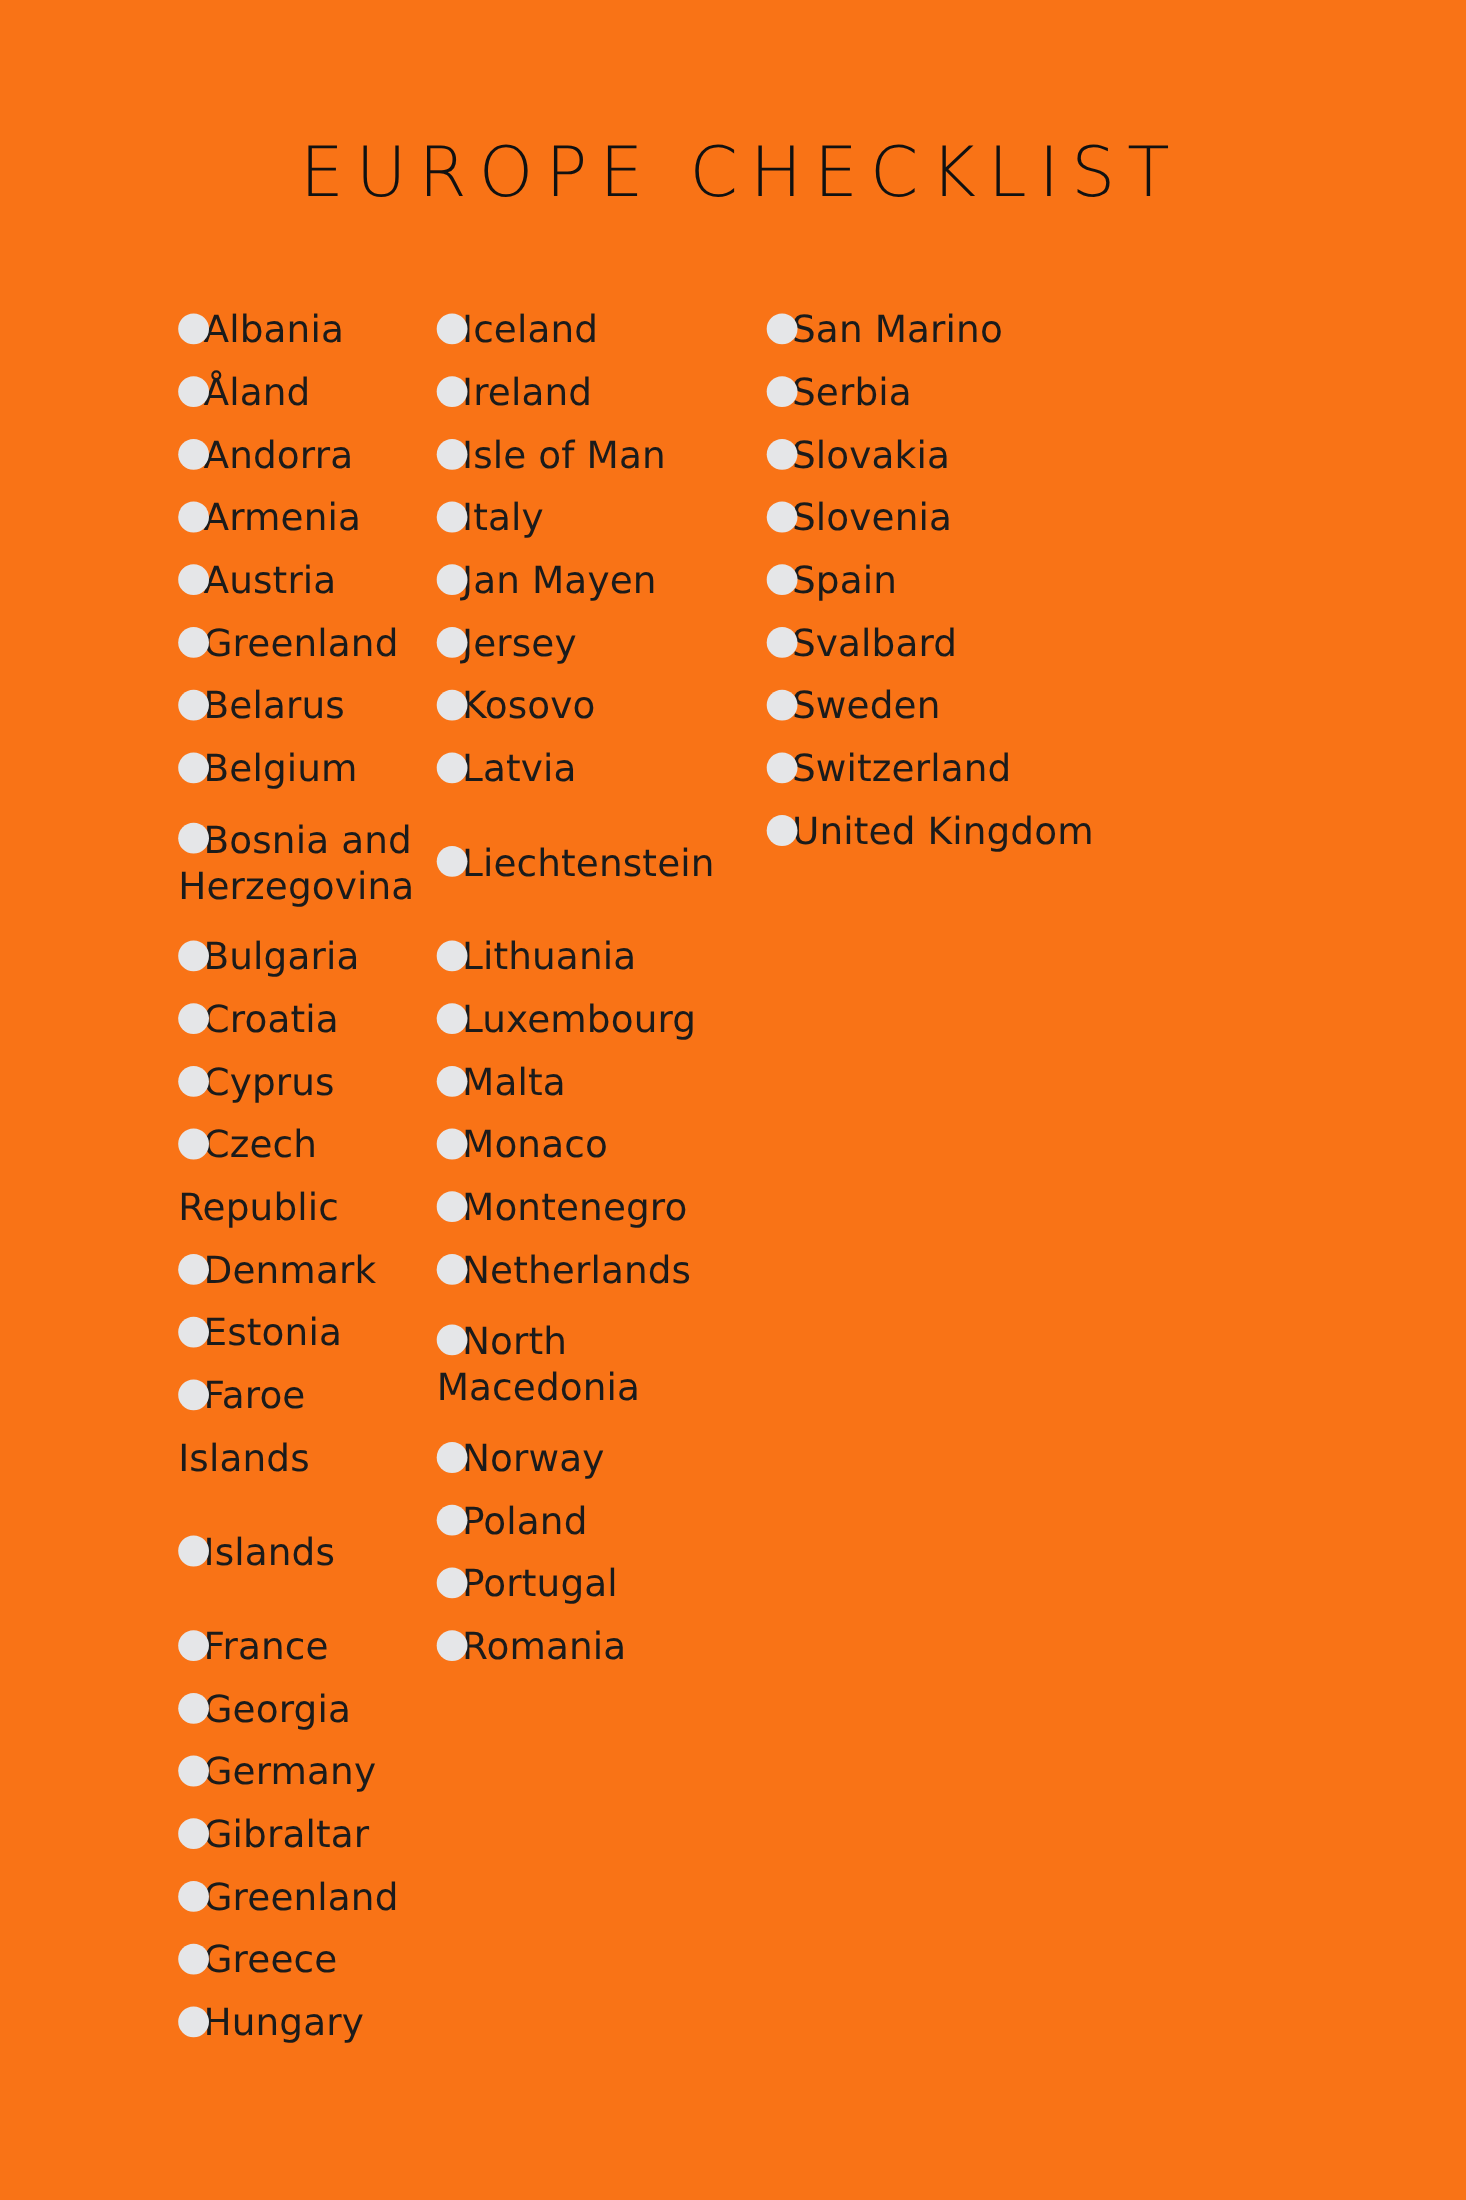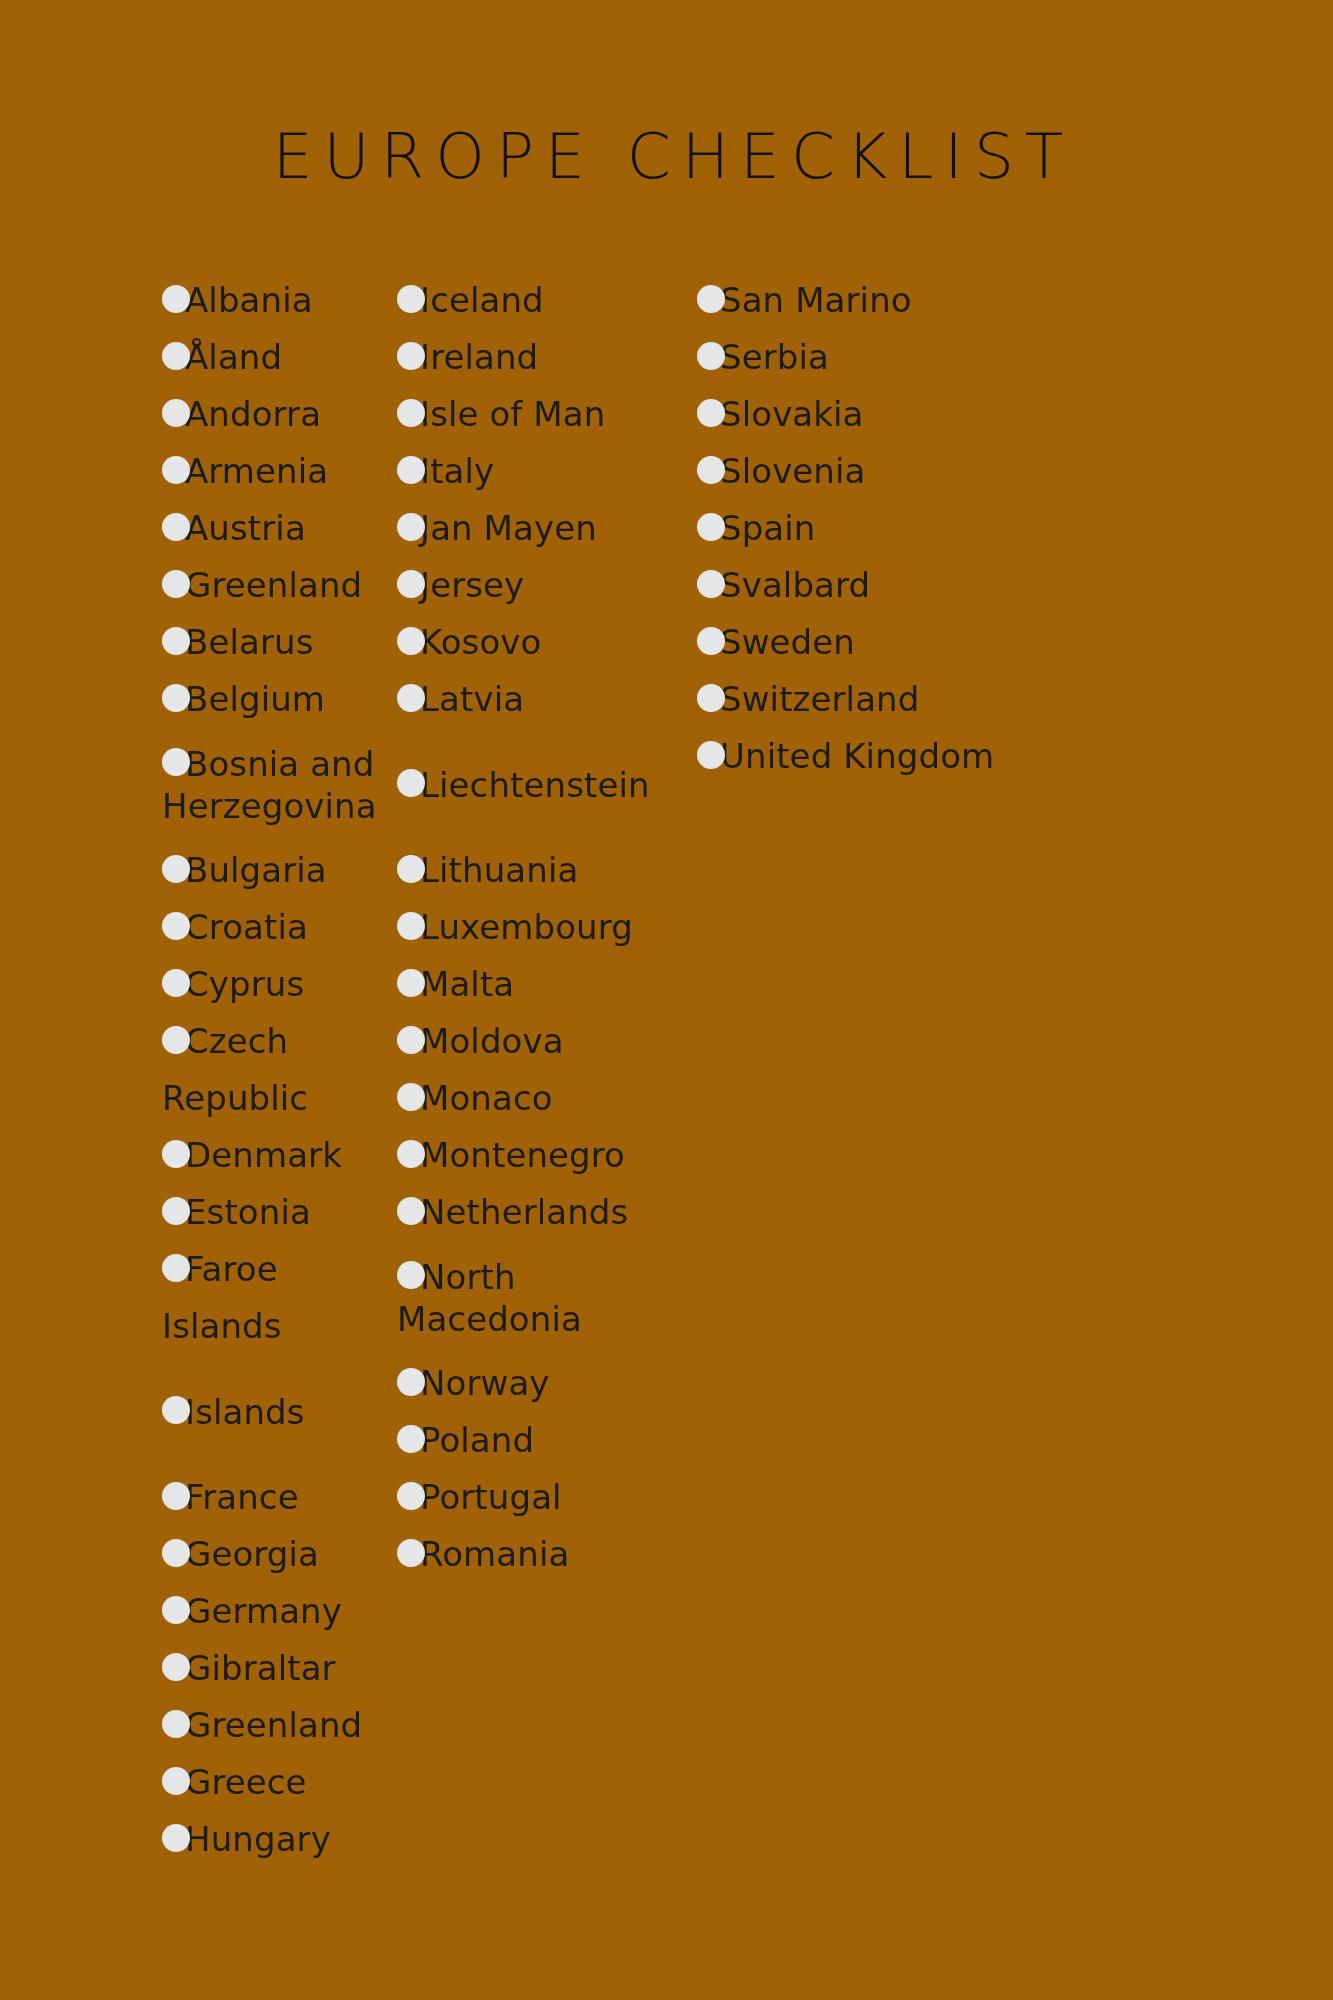--- a/index.html
+++ b/index.html
@@ -13,21 +13,21 @@
     font-family: "DejaVu Sans", sans-serif;
     color: #1b1b1b;
     -webkit-font-smoothing: antialiased;
   }
 
   .page {
     position: relative;
     width: 1333px;
     height: 2000px;
     box-sizing: border-box;
-    background: #a16207;
+    background: #f97316;
     overflow: hidden;
   }
 
   .title {
     text-align: center;
     font-size: 63px;
     font-weight: 300;
     letter-spacing: 11px;
     color: #111111;
     margin: 0;
@@ -145,21 +145,20 @@
         <div class="check-item"><span class="row-inner"><span class="bullet" style="background: rgb(229, 230, 232);"></span><span class="item-label">Jan Mayen</span></span></div>
         <div class="check-item"><span class="row-inner"><span class="bullet" style="background: rgb(229, 230, 232);"></span><span class="item-label">Jersey</span></span></div>
         <div class="check-item"><span class="row-inner"><span class="bullet" style="background: rgb(229, 230, 232);"></span><span class="item-label">Kosovo</span></span></div>
         <div class="check-item"><span class="row-inner"><span class="bullet" style="background: rgb(229, 230, 232);"></span><span class="item-label">Latvia</span></span></div>
         <div class="check-item tall">
           <span class="row-inner"><span class="bullet" style="background: rgb(229, 230, 232);"></span><span class="item-label">Liechtenstein</span></span>
         </div>
         <div class="check-item"><span class="row-inner"><span class="bullet" style="background: rgb(229, 230, 232);"></span><span class="item-label">Lithuania</span></span></div>
         <div class="check-item"><span class="row-inner"><span class="bullet" style="background: rgb(229, 230, 232);"></span><span class="item-label">Luxembourg</span></span></div>
         <div class="check-item"><span class="row-inner"><span class="bullet" style="background: rgb(229, 230, 232);"></span><span class="item-label">Malta</span></span></div>
-        <div class="check-item"><span class="row-inner"><span class="bullet" style="background: rgb(229, 230, 232);"></span><span class="item-label">Moldova</span></span></div>
         <div class="check-item"><span class="row-inner"><span class="bullet" style="background: rgb(229, 230, 232);"></span><span class="item-label">Monaco</span></span></div>
         <div class="check-item"><span class="row-inner"><span class="bullet" style="background: rgb(229, 230, 232);"></span><span class="item-label">Montenegro</span></span></div>
         <div class="check-item"><span class="row-inner"><span class="bullet" style="background: rgb(229, 230, 232);"></span><span class="item-label">Netherlands</span></span></div>
         <div class="check-item tall">
           <span class="row-inner"><span class="bullet" style="background: rgb(229, 230, 232);"></span><span class="item-label">North Macedonia</span></span>
         </div>
         <div class="check-item"><span class="row-inner"><span class="bullet" style="background: rgb(229, 230, 232);"></span><span class="item-label">Norway</span></span></div>
         <div class="check-item"><span class="row-inner"><span class="bullet" style="background: rgb(229, 230, 232);"></span><span class="item-label">Poland</span></span></div>
         <div class="check-item"><span class="row-inner"><span class="bullet" style="background: rgb(229, 230, 232);"></span><span class="item-label">Portugal</span></span></div>
         <div class="check-item"><span class="row-inner"><span class="bullet" style="background: rgb(229, 230, 232);"></span><span class="item-label">Romania</span></span></div>

